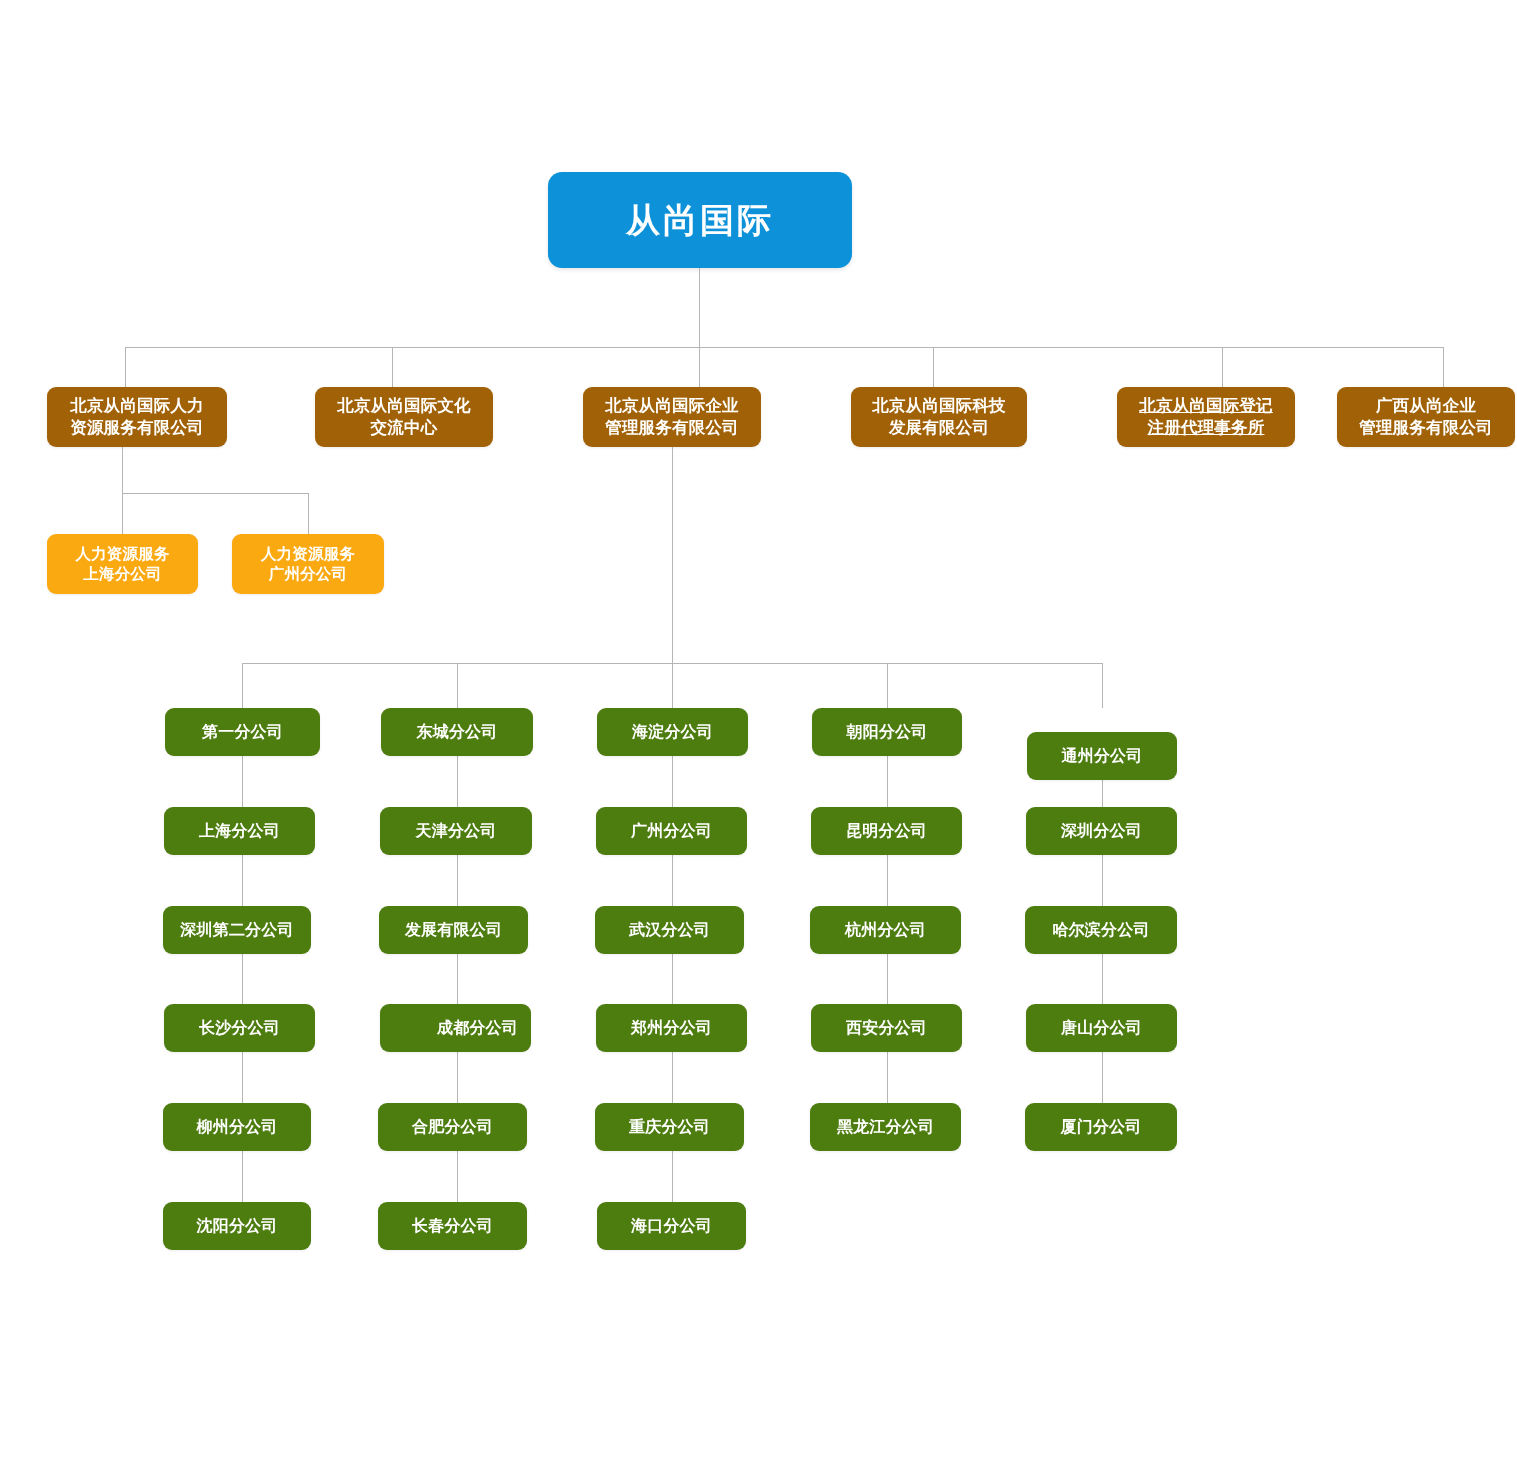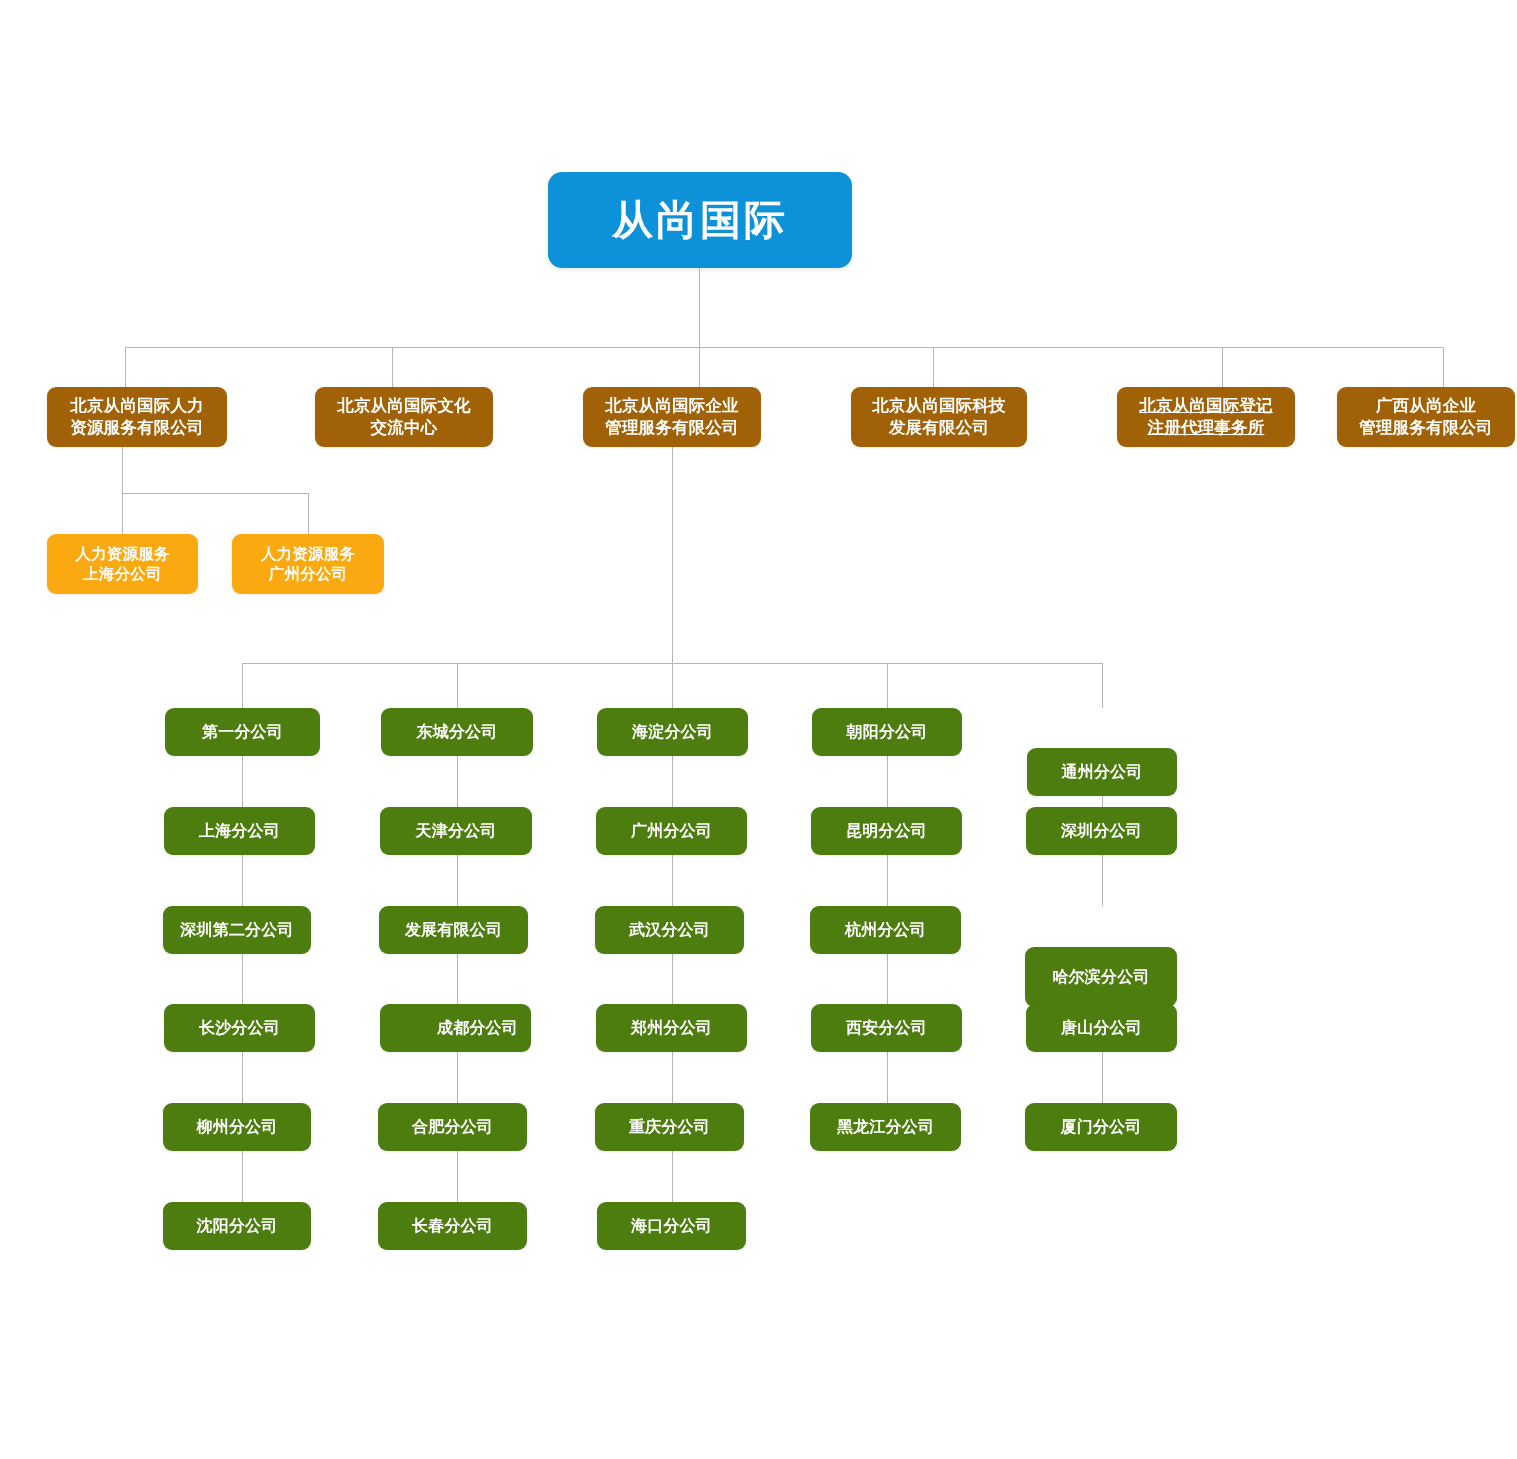--- a/index.html
+++ b/index.html
@@ -39,21 +39,21 @@
     line-height: 1.32;
     border-radius: 8px;
     white-space: pre-line;
     letter-spacing: 0.2px;
   }
 
   
   .node.root {
     background: #0d92da;
     border-radius: 14px;
-    font-size: 41px;
+    font-size: 34px;
     letter-spacing: 3px;
     box-shadow: 0 2px 4px rgba(0,0,0,0.10);
   }
 
   
   .node.purple {
     background: #a16207;
     font-size: 16.5px;
     border-radius: 9px;
     box-shadow: 0 1px 3px rgba(0,0,0,0.08);
@@ -180,19 +180,19 @@
   <div class="node green" style="left:596px; top:1004px; width:151px; height:48px;">郑州分公司</div>
   <div class="node green" style="left:595px; top:1103px; width:149px; height:48px;">重庆分公司</div>
   <div class="node green" style="left:597px; top:1202px; width:149px; height:48px;">海口分公司</div>
 
   <div class="node green" style="left:812px; top:708px; width:150px; height:48px;">朝阳分公司</div>
   <div class="node green" style="left:811px; top:807px; width:151px; height:48px;">昆明分公司</div>
   <div class="node green" style="left:810px; top:906px; width:151px; height:48px;">杭州分公司</div>
   <div class="node green" style="left:811px; top:1004px; width:151px; height:48px;text-align:right;">西安分公司</div>
   <div class="node green" style="left:810px; top:1103px; width:151px; height:48px;">黑龙江分公司</div>
 
-  <div class="node green" style="left:1027px; top:748px; width:150px; height:48px;">通州分公司</div>
+  <div class="node green" style="left:1027px; top:732px; width:150px; height:48px;">通州分公司</div>
   <div class="node green" style="left:1026px; top:807px; width:151px; height:48px;">深圳分公司</div>
-  <div class="node green" style="left:1025px; top:947px; width:152px; height:60px;">哈尔滨分公司</div>
+  <div class="node green" style="left:1025px; top:906px; width:152px; height:48px;">哈尔滨分公司</div>
   <div class="node green" style="left:1026px; top:1004px; width:151px; height:48px;">唐山分公司</div>
   <div class="node green" style="left:1025px; top:1103px; width:152px; height:48px;">厦门分公司</div>
 
 </div>
 
 </body></html>

